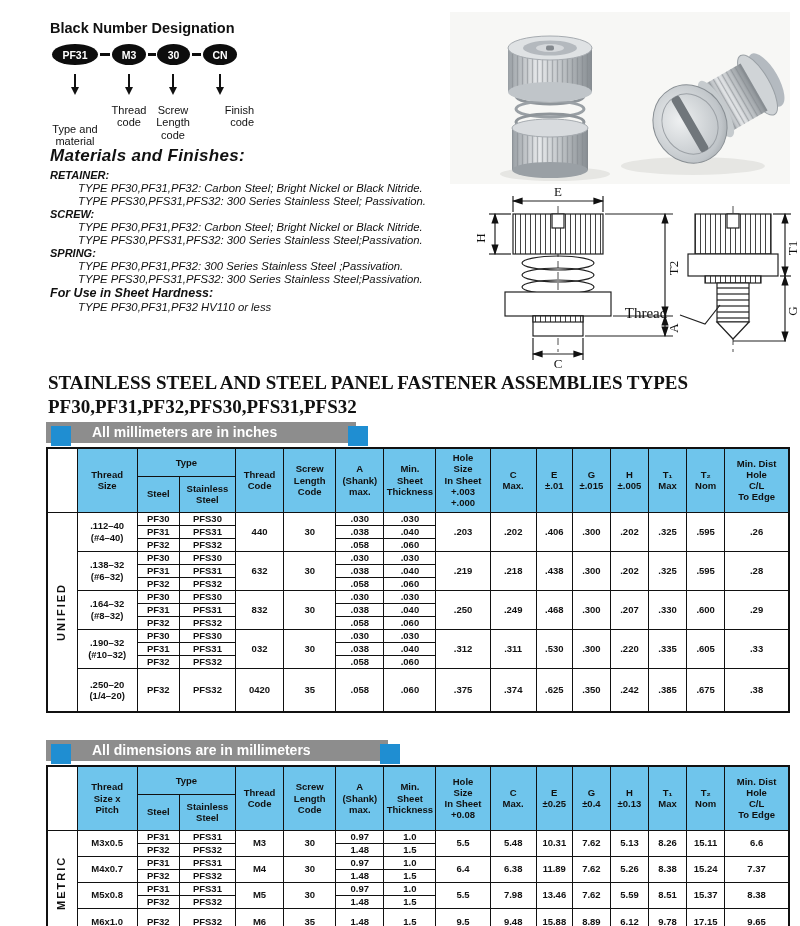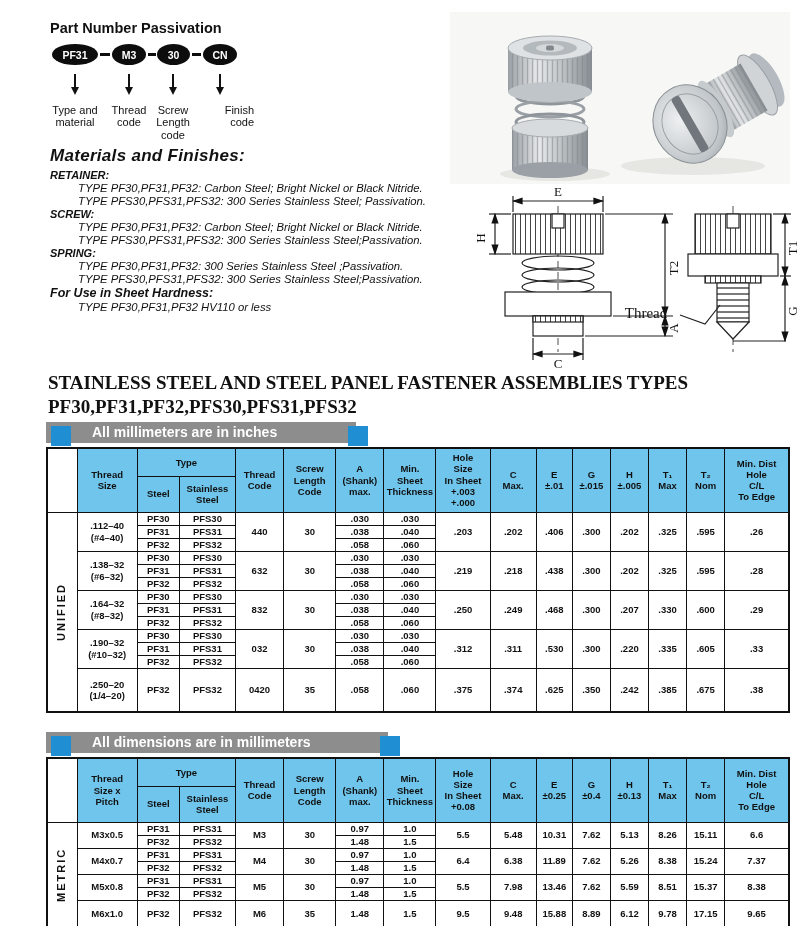--- a/index.html
+++ b/index.html
@@ -37,57 +37,57 @@
          font-family:"Liberation Serif","DejaVu Serif",serif;font-weight:bold;
          font-size:19px;line-height:1.3;}
   .title span{display:block;}
 
   
   .tblwrap{position:absolute;left:46px;width:748px;}
   #wrap-inches{top:422px;}
   #wrap-metric{top:732px;}
   .banner{position:relative;height:21px;background:#8d8d8d;color:#fff;font-weight:bold;
           font-size:14px;line-height:21px;padding-left:46px;width:264px;margin-bottom:4px;}
-  .banner.wide{width:296px;}
+  .banner.wide{width:296px;margin-top:8px;}
   .banner::before{content:"";position:absolute;left:5px;top:4px;width:20px;height:20px;background:#1f8ed2;}
   .banner::after{content:"";position:absolute;right:-12px;top:4px;width:20px;height:20px;background:#1f8ed2;}
   table.dim{border-collapse:collapse;width:744px;table-layout:fixed;
             font-size:9.5px;font-weight:bold;text-align:center;border:2px solid #111;}
   table.dim th,table.dim td{border:1px solid #111;padding:0 1px;line-height:1.18;white-space:pre-line;vertical-align:middle;}
   table.dim thead th{background:#6fc5ec;font-weight:bold;}
   table.dim thead th.corner{background:#fff;}
   table.dim thead tr:first-child{height:28px;}
   table.dim thead tr:nth-child(2){height:36px;}
   table.dim tbody tr{height:13px;}
   #inches-table tbody tr:last-child{height:44px;}
   #metric-table tbody tr:last-child{height:28px;}
   td.vert{writing-mode:vertical-rl;transform:rotate(180deg);letter-spacing:2px;font-size:11px;font-weight:bold;}
 </style>
 </head>
 <body>
 
 <div class="page">
 
   <section class="pnd">
-    <h3>Part Number Passivation</h3>
+    <h3>Black Number Designation</h3>
     <div class="pnd-canvas">
       <span class="oval" style="left:2px;width:46px;">PF31</span>
       <span class="dash" style="left:50px;width:10px;"></span>
       <span class="oval" style="left:62px;width:34px;">M3</span>
       <span class="dash" style="left:98px;width:8px;"></span>
       <span class="oval" style="left:107px;width:33px;">30</span>
       <span class="dash" style="left:142px;width:9px;"></span>
       <span class="oval" style="left:153px;width:34px;">CN</span>
 
       <span class="pnd-arrow" style="left:24px;"></span>
       <span class="pnd-arrow" style="left:78px;"></span>
       <span class="pnd-arrow" style="left:122px;"></span>
       <span class="pnd-arrow" style="left:169px;"></span>
 
-      <span class="pnd-label" style="left:-9px;">Type and
+      <span class="pnd-label" style="left:-9px;margin-top:19px;">Type and
 material</span>
       <span class="pnd-label" style="left:45px;">Thread
 code</span>
       <span class="pnd-label" style="left:89px;">Screw
 Length
 code</span>
       <span class="pnd-label" style="left:136px;text-align:right;">Finish
 code</span>
     </div>
   </section>

